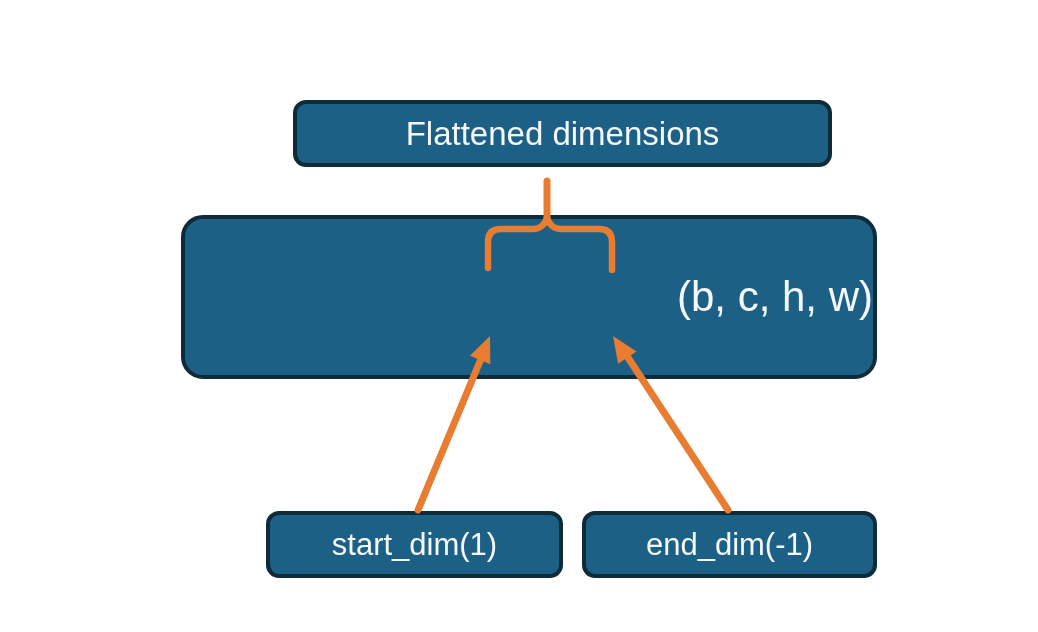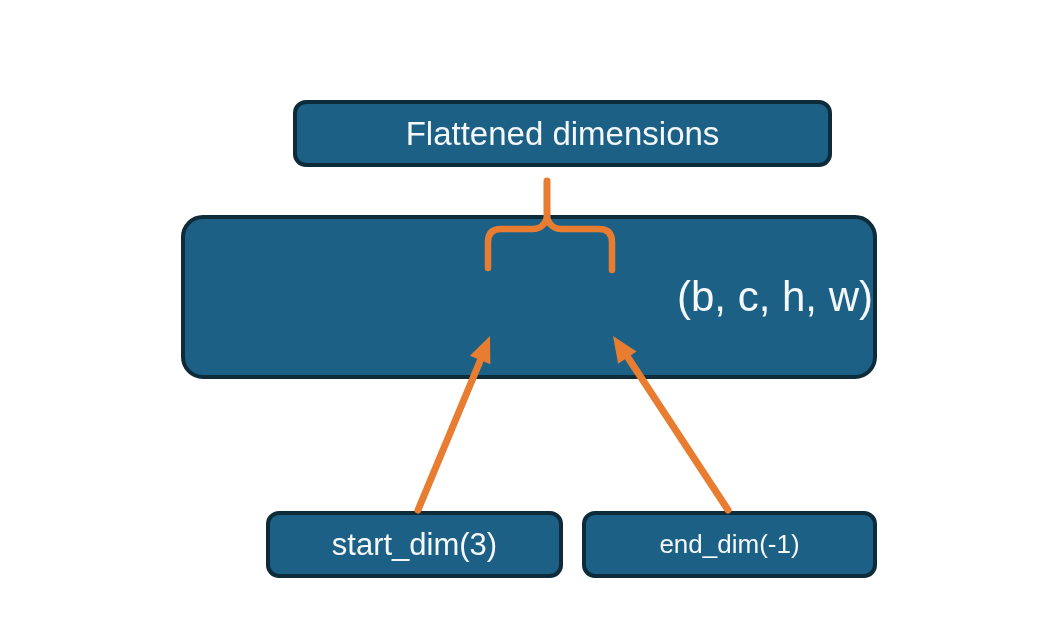--- a/index.html
+++ b/index.html
@@ -48,21 +48,21 @@
   .node-start {
     left: 266px; top: 511px;
     width: 297px; height: 67px;
     border-radius: 13px;
     font-size: 31px;
   }
   .node-end {
     left: 582px; top: 511px;
     width: 295px; height: 67px;
     border-radius: 13px;
-    font-size: 26px;
+    font-size: 31px;
   }
   .connector-layer {
     position: absolute;
     inset: 0;
     width: 1038px;
     height: 632px;
     pointer-events: none;
   }
   .orange-stroke {
     fill: none;
@@ -82,21 +82,21 @@
 
   <div class="node node-title">
     <span>Flattened dimensions</span>
   </div>
 
   <div class="node node-tensor">
     <span>(b, c, h, w)</span>
   </div>
 
   <div class="node node-start">
-    <span>start_dim(3)</span>
+    <span>start_dim(1)</span>
   </div>
 
   <div class="node node-end">
     <span>end_dim(-1)</span>
   </div>
 
   <svg class="connector-layer" viewBox="0 0 1038 632" xmlns="http://www.w3.org/2000/svg">
 
     <path class="orange-stroke" stroke-width="7" d="M 547 181 L 547 222"></path>
 

